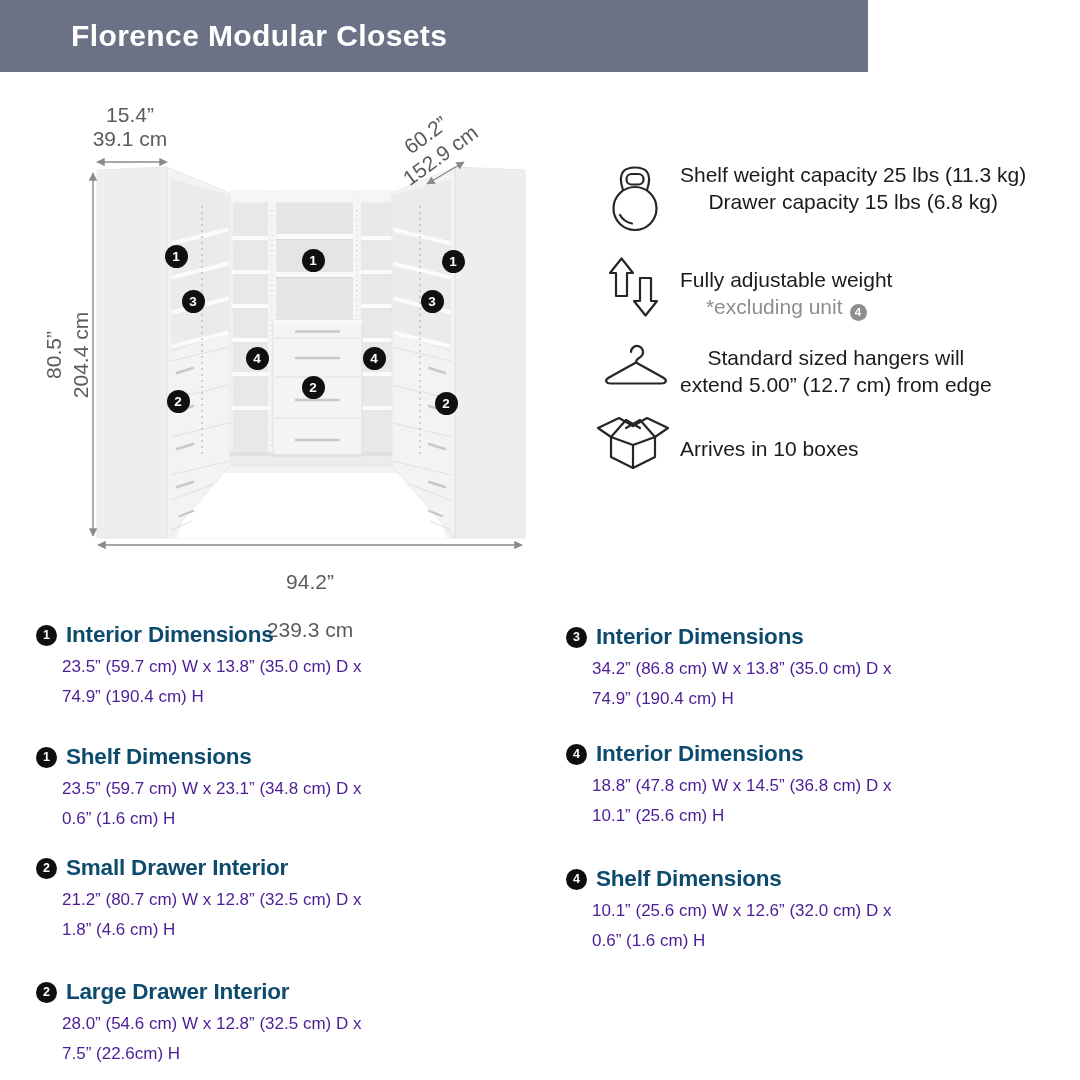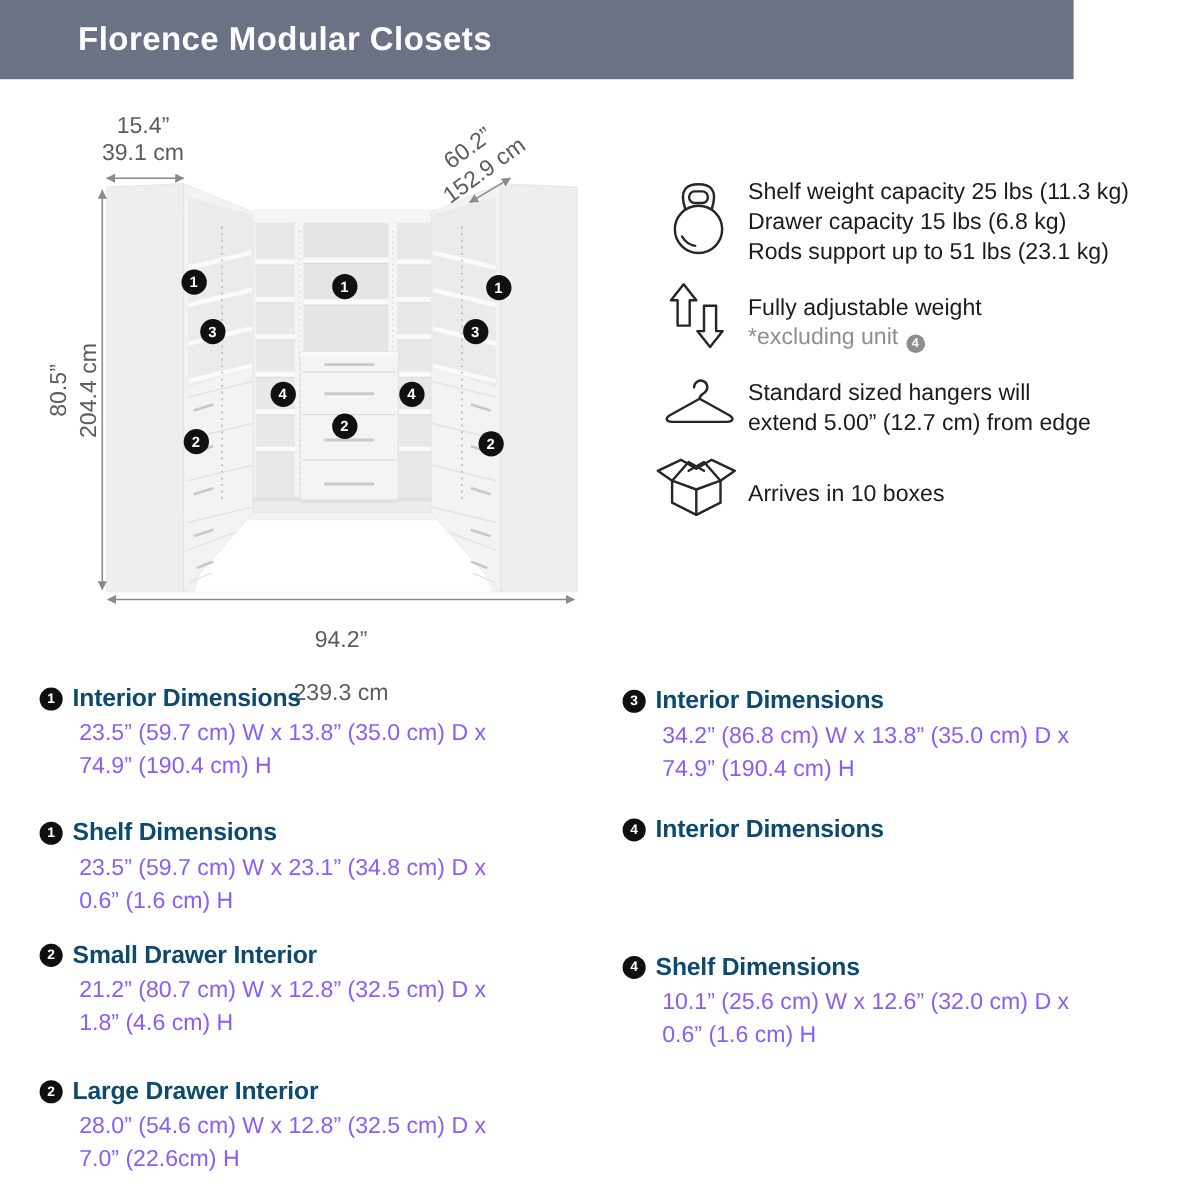--- a/index.html
+++ b/index.html
@@ -1,49 +1,49 @@
 <!DOCTYPE html>
 <html><head>
 <meta charset="utf-8">
 <style>
   html,body{margin:0;padding:0;background:#ffffff;}
   #page{position:relative;width:1080px;height:1080px;background:#ffffff;overflow:hidden;
         font-family:"Liberation Sans","DejaVu Sans",sans-serif;-webkit-font-smoothing:antialiased;}
   
-  #header{position:absolute;left:0;top:0;width:976px;height:72px;background:#6c7286;}
+  #header{position:absolute;left:0;top:0;width:868px;height:72px;background:#6c7286;}
   #header .title{position:absolute;left:71px;top:0;line-height:72px;color:#ffffff;
                  font-size:30px;font-weight:600;letter-spacing:.4px;}
   
   #closet-svg{position:absolute;left:30px;top:100px;}
   .dim{position:absolute;color:#5c5c5c;font-size:21px;text-align:center;}
   .dim .l{display:block;line-height:24px;white-space:nowrap;}
   #dim-topleft{left:85px;top:103px;width:90px;}
   #dim-topright{left:368px;top:120px;width:130px;transform:rotate(-36deg);}
   #dim-topright .l{line-height:25px;}
   #dim-left{left:2px;top:328px;width:130px;height:54px;transform:rotate(-90deg);}
   #dim-left .l{line-height:27px;}
   #dim-bottom{left:235px;top:548px;width:150px;}
   #dim-bottom .l{line-height:28px;margin-top:20px;}
   .dbadge{position:absolute;width:23px;height:23px;border-radius:50%;background:#101010;color:#fff;
           font-size:13.5px;font-weight:700;display:flex;align-items:center;justify-content:center;z-index:5;}
   
   .feat-icon{position:absolute;}
-  .feat-text{position:absolute;color:#1b1b1b;font-size:21px;}
+  .feat-text{position:absolute;color:#1b1b1b;font-size:21px;text-align:center;}
   .feat-text .ln{display:block;line-height:27px;white-space:nowrap;}
   .feat-text .note{color:#8e8e8e;}
   .note-badge{display:inline-flex;width:17px;height:17px;border-radius:50%;background:#8e8e8e;color:#fff;
               font-size:11.5px;font-weight:700;align-items:center;justify-content:center;
               margin-left:7px;vertical-align:-2px;}
   
   .spec-group{position:absolute;}
   .spec-head{display:flex;align-items:center;gap:9px;height:30px;}
   .spec-badge{width:21px;height:21px;border-radius:50%;background:#0f0f0f;color:#fff;font-size:12.5px;
               font-weight:700;display:flex;align-items:center;justify-content:center;flex:0 0 auto;}
   .spec-title{font-size:22.5px;font-weight:600;color:#0c4a6e;letter-spacing:-.2px;white-space:nowrap;}
-  .spec-lines{margin-left:36px;margin-top:2px;color:#8b5cf6;font-size:21px;}
+  .spec-lines{margin-left:26px;margin-top:2px;color:#4c1d95;font-size:17px;}
   .spec-lines .ln{display:block;line-height:30px;white-space:nowrap;}
   svg .ic{stroke:#262626;stroke-width:2.2;fill:none;stroke-linecap:round;stroke-linejoin:round;}
 </style>
 </head>
 <body>
 
 <div id="page">
 
   <div id="header">
     <div class="title">Florence Modular Closets</div>
@@ -190,21 +190,20 @@
 
   <svg class="feat-icon" style="left:606px;top:162px" width="58" height="72" viewBox="0 0 58 72">
     <path class="ic" d="M17,28 C10.5,9 20,5.5 29,5.5 C38,5.5 47.5,9 41,28"></path>
     <rect class="ic" x="20.5" y="12" width="17" height="10.5" rx="5"></rect>
     <circle class="ic" cx="29" cy="46.5" r="21.5"></circle>
     <path class="ic" d="M14,53 Q18,60 26,61.5"></path>
   </svg>
   <div class="feat-text" style="left:680px;top:161px">
     <span class="ln">Shelf weight capacity 25 lbs (11.3 kg)</span>
     <span class="ln">Drawer capacity 15 lbs (6.8 kg)</span>
-    <span class="ln">Rods support up to 51 lbs (23.1 kg)</span>
   </div>
 
   <svg class="feat-icon" style="left:603px;top:254px" width="62" height="66" viewBox="0 0 62 66">
     <path class="ic" d="M7,19 L18.5,4.5 L30,19 L24,19 L24,42 L13,42 L13,19 Z"></path>
     <path class="ic" d="M31,47 L42.5,61.5 L54,47 L48,47 L48,24 L37,24 L37,47 Z"></path>
   </svg>
   <div class="feat-text" style="left:680px;top:266px">
     <span class="ln">Fully adjustable weight</span>
     <span class="ln note"><span>*excluding unit</span><span class="note-badge">4</span></span>
   </div>
@@ -260,39 +259,43 @@
       <span class="ln">1.8” (4.6 cm) H</span>
       </div>
   </div>
   <div class="spec-group" style="left:36px;top:977px">
     <div class="spec-head">
         <span class="spec-badge">2</span>
       <span class="spec-title">Large Drawer Interior</span>
       </div>
     <div class="spec-lines">
         <span class="ln">28.0” (54.6 cm) W x 12.8” (32.5 cm) D x</span>
-      <span class="ln">7.0” (22.6cm) H</span>
+      <span class="ln">7.5” (22.6cm) H</span>
       </div>
   </div>
 
   <div class="spec-group" style="left:566px;top:622px">
     <div class="spec-head">
         <span class="spec-badge">3</span>
       <span class="spec-title">Interior Dimensions</span>
       </div>
     <div class="spec-lines">
         <span class="ln">34.2” (86.8 cm) W x 13.8” (35.0 cm) D x</span>
       <span class="ln">74.9” (190.4 cm) H</span>
       </div>
   </div>
   <div class="spec-group" style="left:566px;top:739px">
     <div class="spec-head">
         <span class="spec-badge">4</span>
       <span class="spec-title">Interior Dimensions</span>
       </div>
+    <div class="spec-lines">
+        <span class="ln">18.8” (47.8 cm) W x 14.5” (36.8 cm) D x</span>
+      <span class="ln">10.1” (25.6 cm) H</span>
+      </div>
   </div>
   <div class="spec-group" style="left:566px;top:864px">
     <div class="spec-head">
         <span class="spec-badge">4</span>
       <span class="spec-title">Shelf Dimensions</span>
       </div>
     <div class="spec-lines">
         <span class="ln">10.1” (25.6 cm) W x 12.6” (32.0 cm) D x</span>
       <span class="ln">0.6” (1.6 cm) H</span>
       </div>

